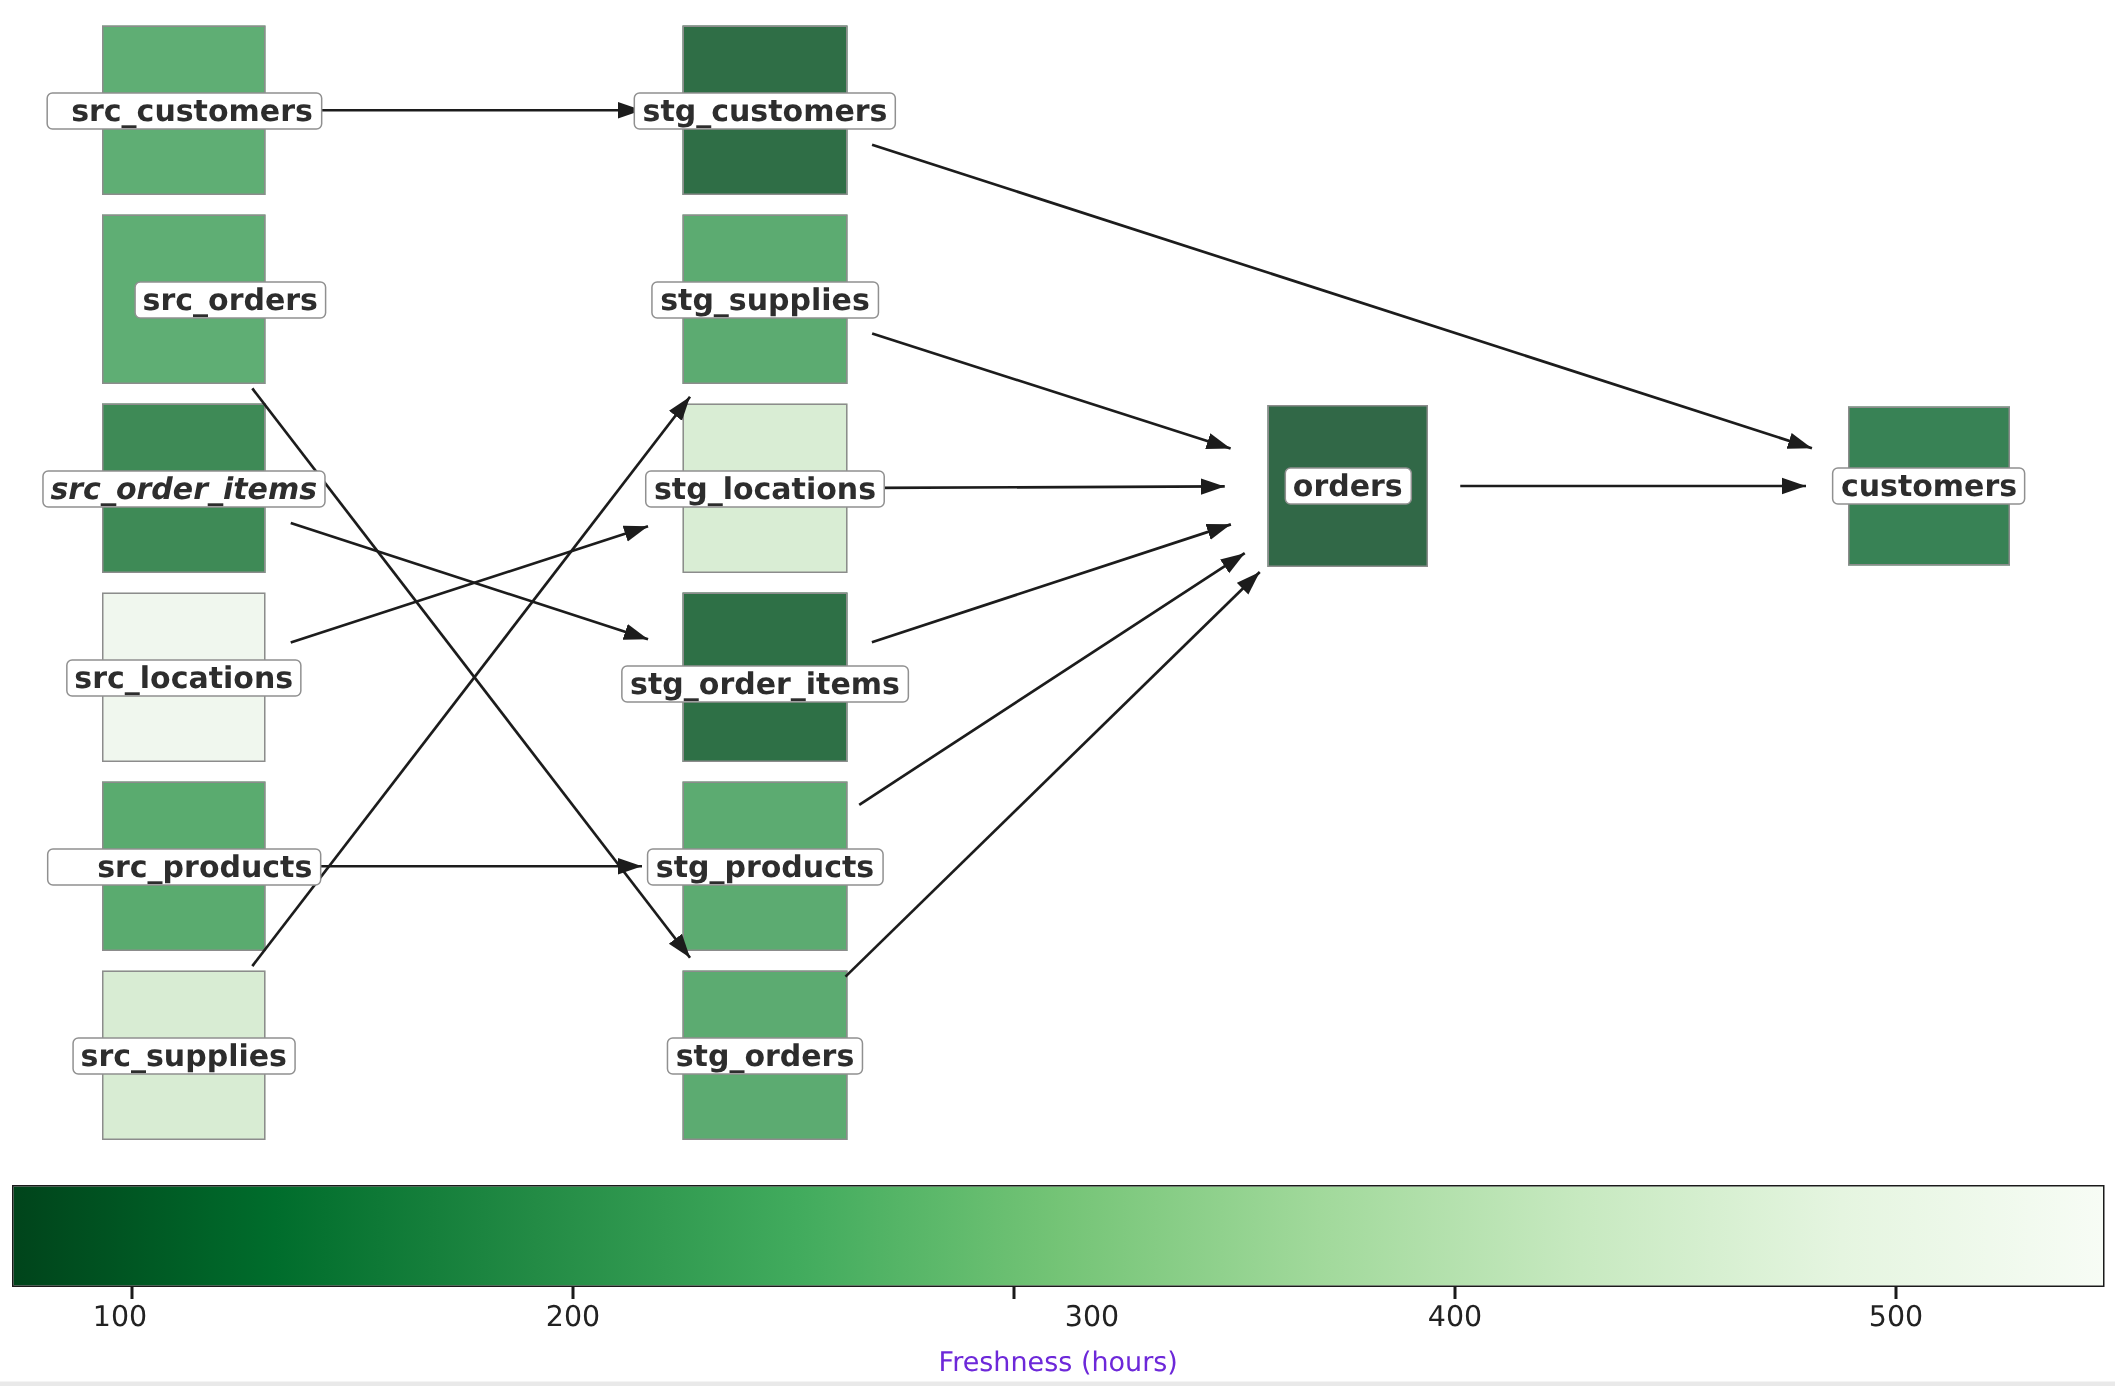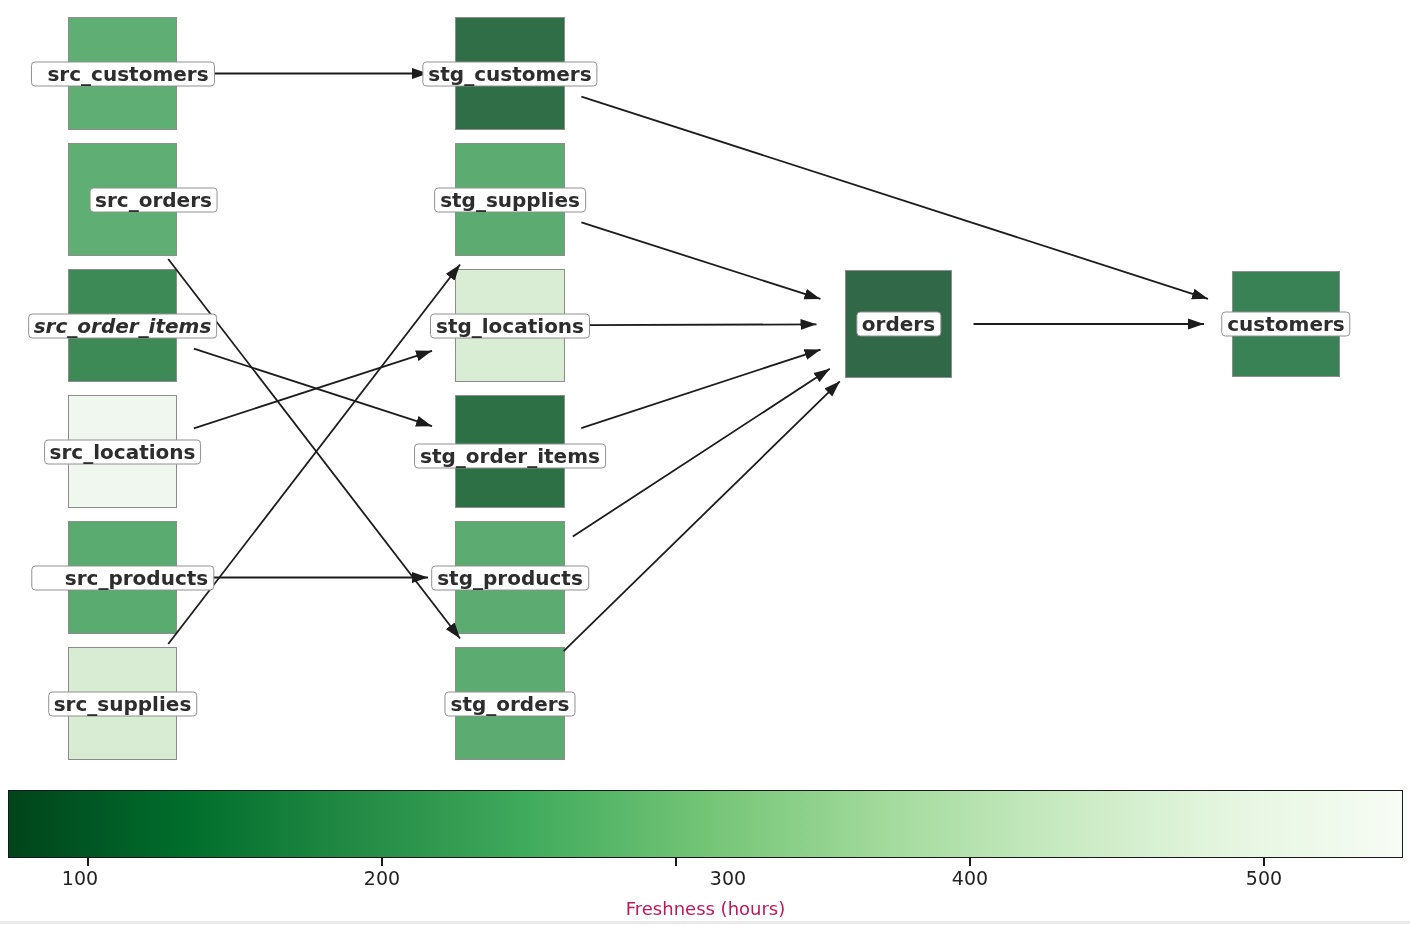--- a/index.html
+++ b/index.html
@@ -6,21 +6,21 @@
   .fig{position:relative;width:1410px;height:926px;background:#ffffff;overflow:hidden;
        font-family:"DejaVu Sans","Liberation Sans",sans-serif;}
   .node{position:absolute;border:1.8px solid #8c8c8c;box-sizing:border-box;z-index:1;}
   svg.edges{position:absolute;left:0;top:0;z-index:2;}
   .node-label{position:absolute;transform:translate(-50%,-50%);background:#ffffff;
       border:1.6px solid #909090;border-radius:4px;padding:0 5px;white-space:nowrap;
       font-size:20px;font-weight:bold;color:#2d2d2d;line-height:1.15;z-index:3;}
   .cbar{position:absolute;box-sizing:border-box;border:1.3px solid #1a1a1a;z-index:1;}
   .cbar-tick{position:absolute;width:1.6px;height:8px;background:#1a1a1a;z-index:1;}
   .cbar-tick-label{position:absolute;transform:translateX(-50%);font-size:19px;color:#222222;z-index:1;}
-  .cbar-axis-label{position:absolute;transform:translateX(-50%);font-size:18px;color:#be185d;z-index:1;}
+  .cbar-axis-label{position:absolute;transform:translateX(-50%);font-size:18px;color:#6d28d9;z-index:1;}
   .bottom-hairline{position:absolute;left:0;width:1410px;height:3px;background:#e9e9e9;z-index:0;}
 </style>
 </head>
 <body>
 
 <div class="fig">
   <svg class="edges" width="1410" height="926">
     <defs>
       <marker id="ah" markerUnits="userSpaceOnUse" markerWidth="16" markerHeight="12" refX="16" refY="6" orient="auto">
         <path d="M0,0.5 L16,6 L0,11.5 Z" fill="#1c1c1c"></path>

